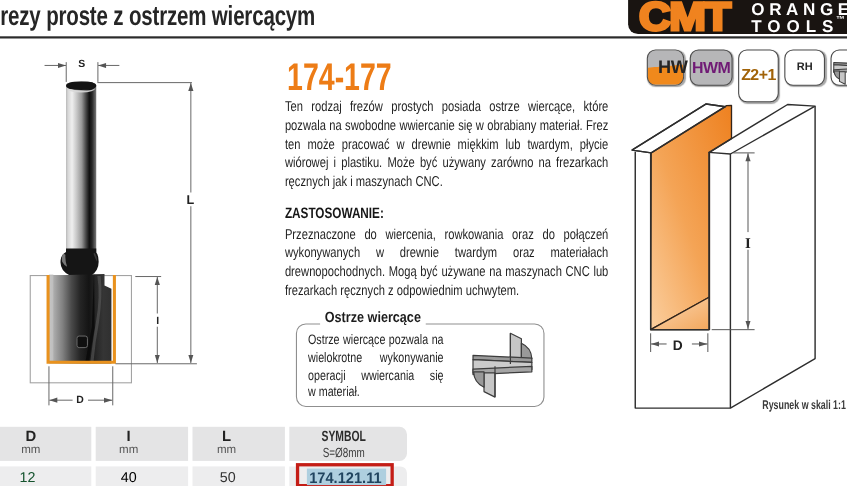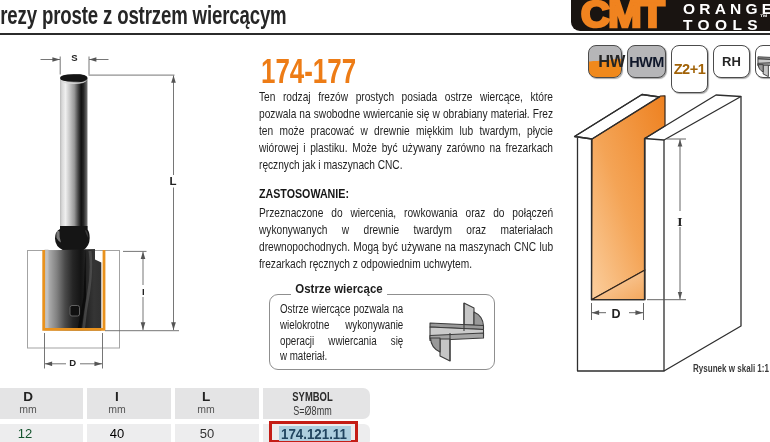--- a/index.html
+++ b/index.html
@@ -19,25 +19,25 @@
   <svg class="abs" style="left:0;top:0;" width="212" height="40" viewBox="0 0 212 40">
     <text x="10" y="40.5" font-size="40" font-weight="bold" fill="#f0831f" stroke="#f0831f" stroke-width="3" letter-spacing="-1.5" transform="scale(1,0.9)" font-family="Liberation Sans,sans-serif">CMT</text>
     <text x="112" y="22.5" font-size="15.5" font-weight="bold" fill="#fff" letter-spacing="4.2" font-family="Liberation Sans,sans-serif">ORANGE</text>
     <text x="112" y="38.5" font-size="15.5" font-weight="bold" fill="#fff" letter-spacing="5.4" font-family="Liberation Sans,sans-serif">TOOLS</text>
     <text x="189" y="29" font-size="8" font-weight="bold" fill="#fff" font-family="Liberation Sans,sans-serif">™</text>
   </svg>
 </div>
 
 <div class="abs" style="left:588px;top:45px;width:34px;height:33px;border:1.6px solid #4c4c4c;border-radius:8px;box-sizing:border-box;background:linear-gradient(175deg,#b6b6b8 0 45%,#f0891c 47%);box-shadow:1px 1px 1px rgba(0,0,0,.35);display:flex;align-items:center;justify-content:center;font-weight:bold;font-size:16.5px;color:#252525;letter-spacing:-0.5px;padding-left:13px;">HW</div>
 
-<div class="abs" style="left:627px;top:45px;width:39px;height:33px;border:1.6px solid #4c4c4c;border-radius:8px;box-sizing:border-box;background:#b6b6b8;box-shadow:1px 1px 1px rgba(0,0,0,.35);display:flex;align-items:center;justify-content:center;font-weight:bold;font-size:14.5px;color:#0f172a;letter-spacing:-0.5px;">HWM</div>
+<div class="abs" style="left:627px;top:45px;width:39px;height:33px;border:1.6px solid #4c4c4c;border-radius:8px;box-sizing:border-box;background:#b6b6b8;box-shadow:1px 1px 1px rgba(0,0,0,.35);display:flex;align-items:center;justify-content:center;font-weight:bold;font-size:14.5px;color:#701a75;letter-spacing:-0.5px;">HWM</div>
 
 <div class="abs" style="left:671px;top:45px;width:37px;height:48px;border:1.6px solid #4c4c4c;border-radius:8px;box-sizing:border-box;background:#fff;box-shadow:1px 1px 1px rgba(0,0,0,.35);display:flex;align-items:center;justify-content:center;font-weight:bold;font-size:14.5px;color:#a16207;letter-spacing:-0.5px;">Z2+1</div>
 
-<div class="abs" style="left:713px;top:45px;width:37px;height:33px;border:1.6px solid #4c4c4c;border-radius:8px;box-sizing:border-box;background:#fff;box-shadow:1px 1px 1px rgba(0,0,0,.35);display:flex;align-items:center;justify-content:center;font-weight:bold;font-size:13px;color:#252525;">RH</div>
+<div class="abs" style="left:713px;top:45px;width:37px;height:33px;border:1.6px solid #4c4c4c;border-radius:8px;box-sizing:border-box;background:#fff;box-shadow:1px 1px 1px rgba(0,0,0,.35);display:flex;align-items:center;justify-content:center;font-weight:bold;font-size:10px;color:#252525;">RH</div>
 
 <div class="abs" style="left:755px;top:45px;width:34px;height:33px;border:1.6px solid #4c4c4c;border-radius:8px;box-sizing:border-box;background:#fff;box-shadow:1px 1px 1px rgba(0,0,0,.35);"></div>
 
 <div class="abs" style="left:260.5px;top:53px;font-size:35px;line-height:35px;font-weight:bold;color:#ed7c16;transform:scaleX(0.74);transform-origin:0 0;white-space:nowrap;">174-177</div>
 
 <div class="abs jp" style="left:259px;top:89.3px;width:376px;transform:scaleX(0.782);transform-origin:0 0;font-size:13px;line-height:16.9px;color:#1f1f1f;">
 <div class="jl">Ten rodzaj frezów prostych posiada ostrze wiercące, które</div>
 <div class="jl">pozwala na swobodne wwiercanie się w obrabiany materiał. Frez</div>
 <div class="jl">ten może pracować w drewnie miękkim lub twardym, płycie</div>
 <div class="jl">wiórowej i plastiku. Może być używany zarówno na frezarkach</div>

